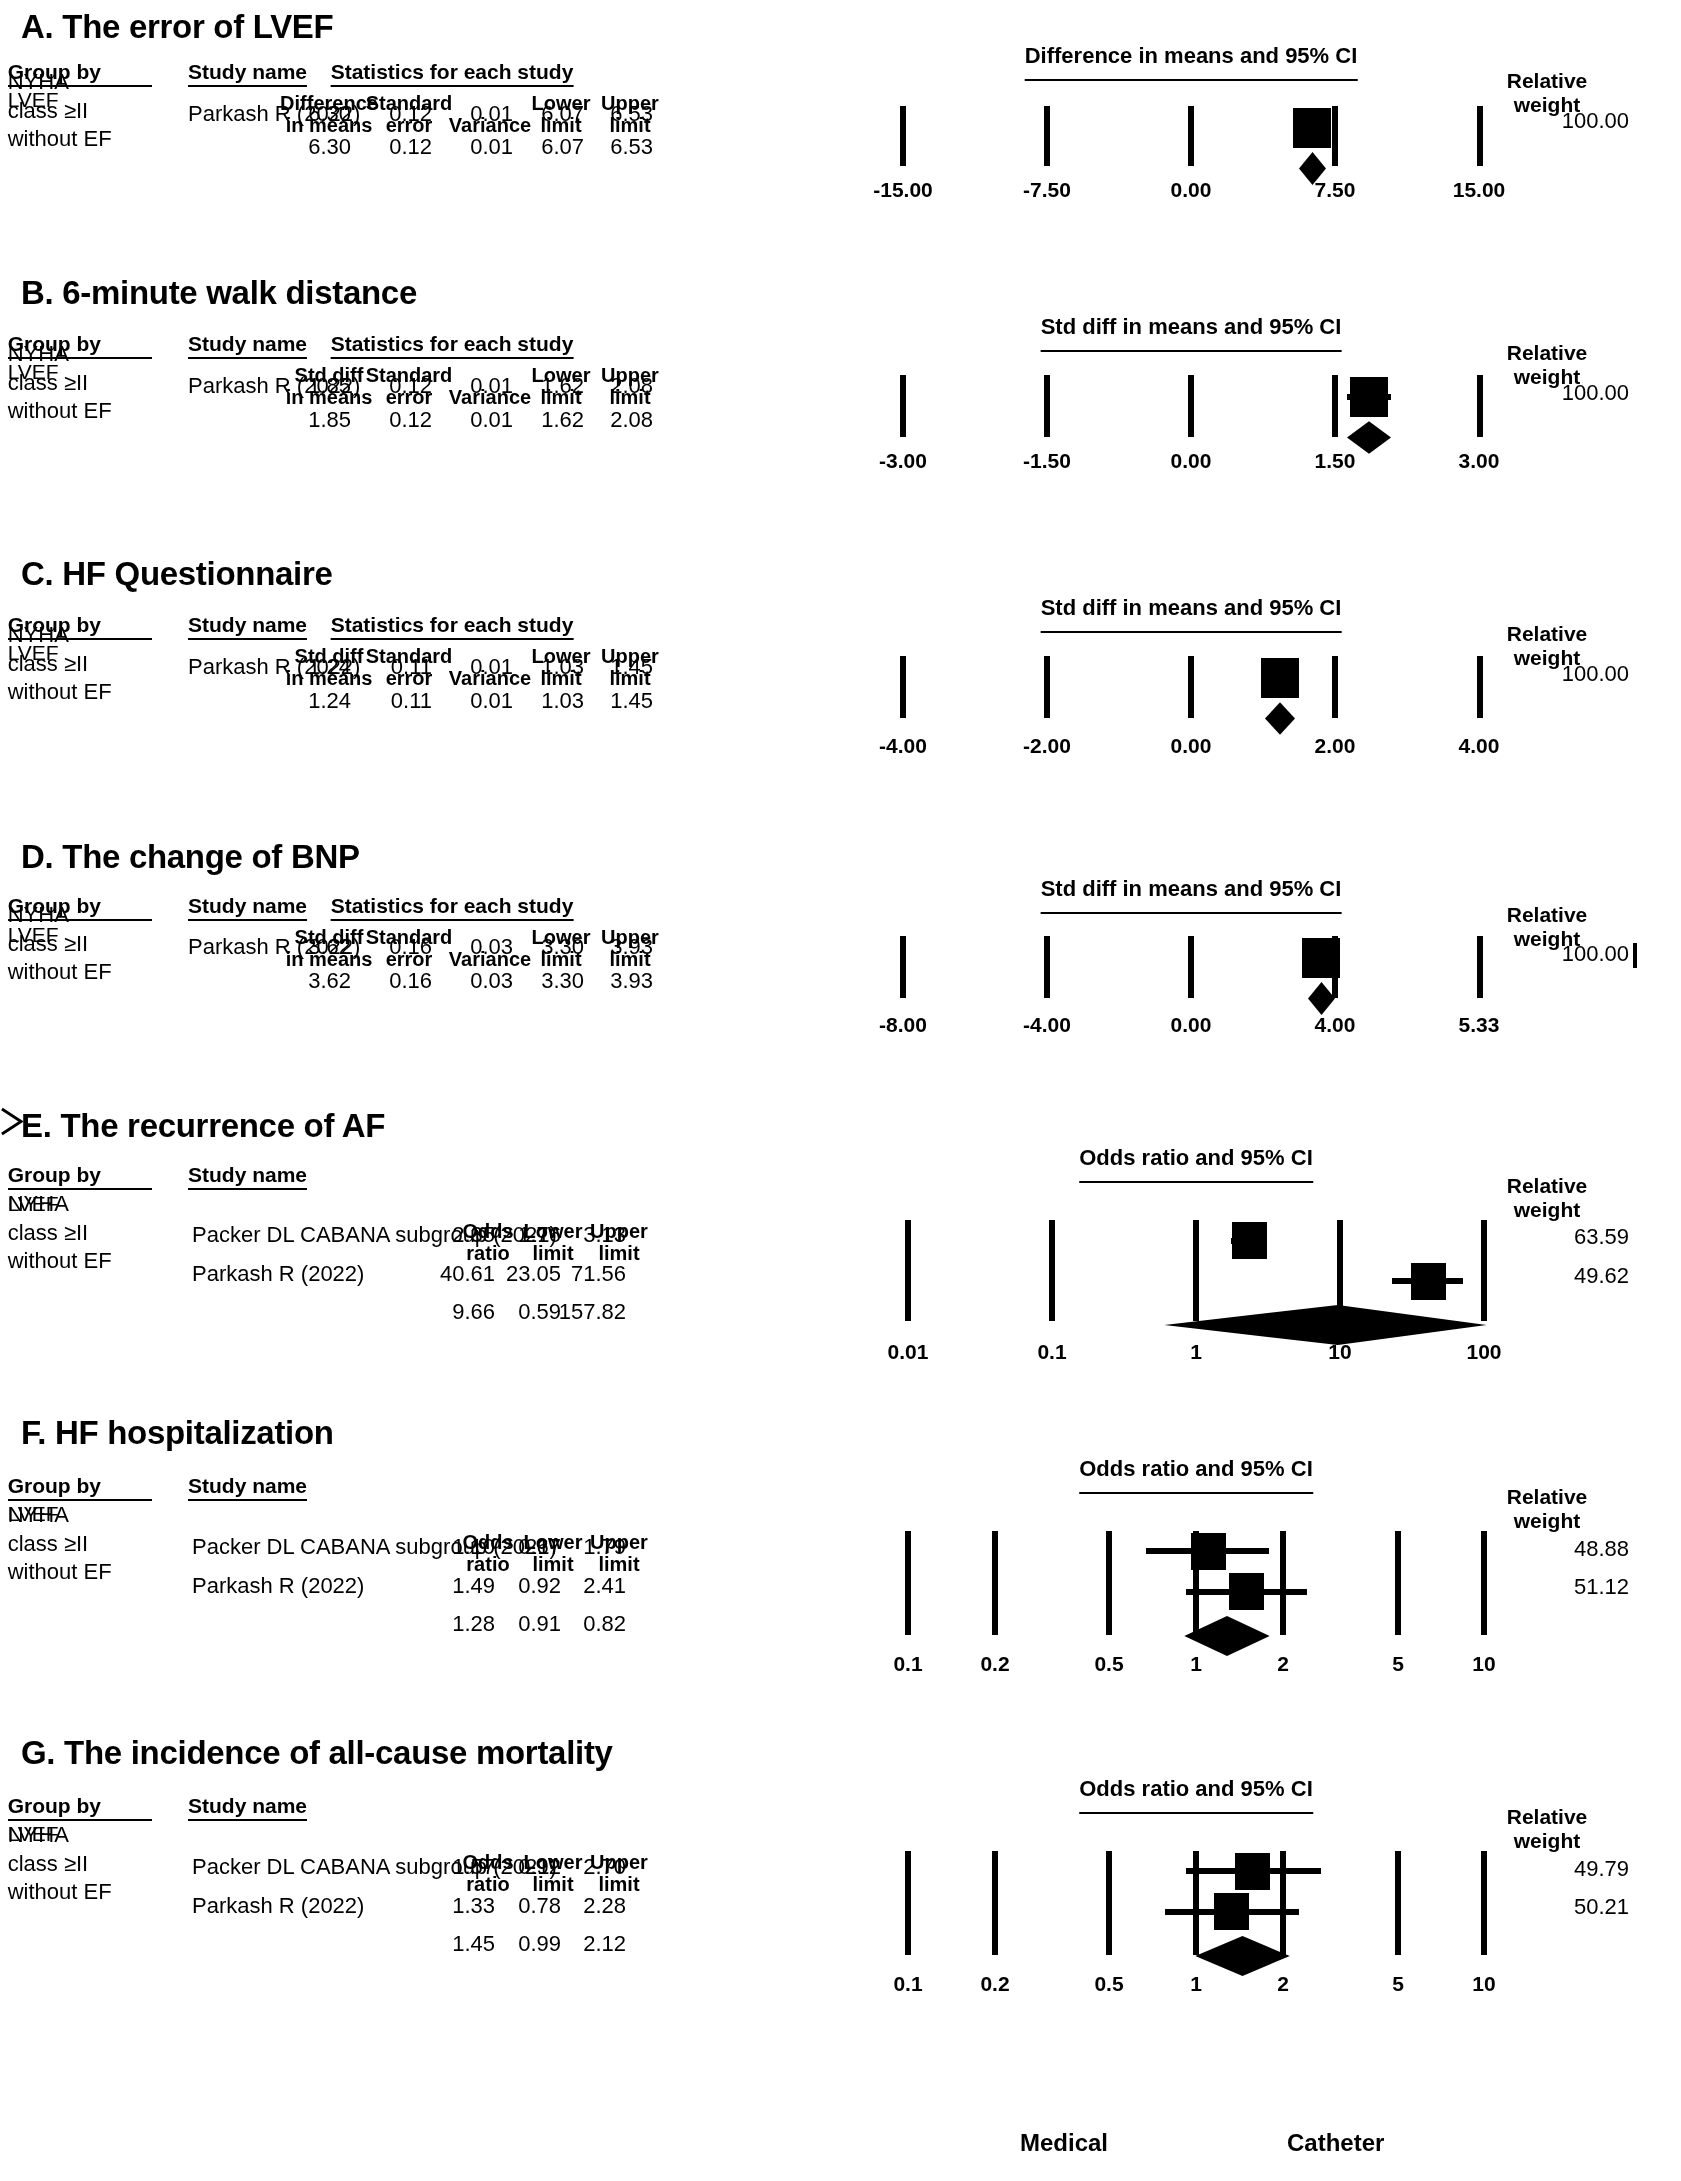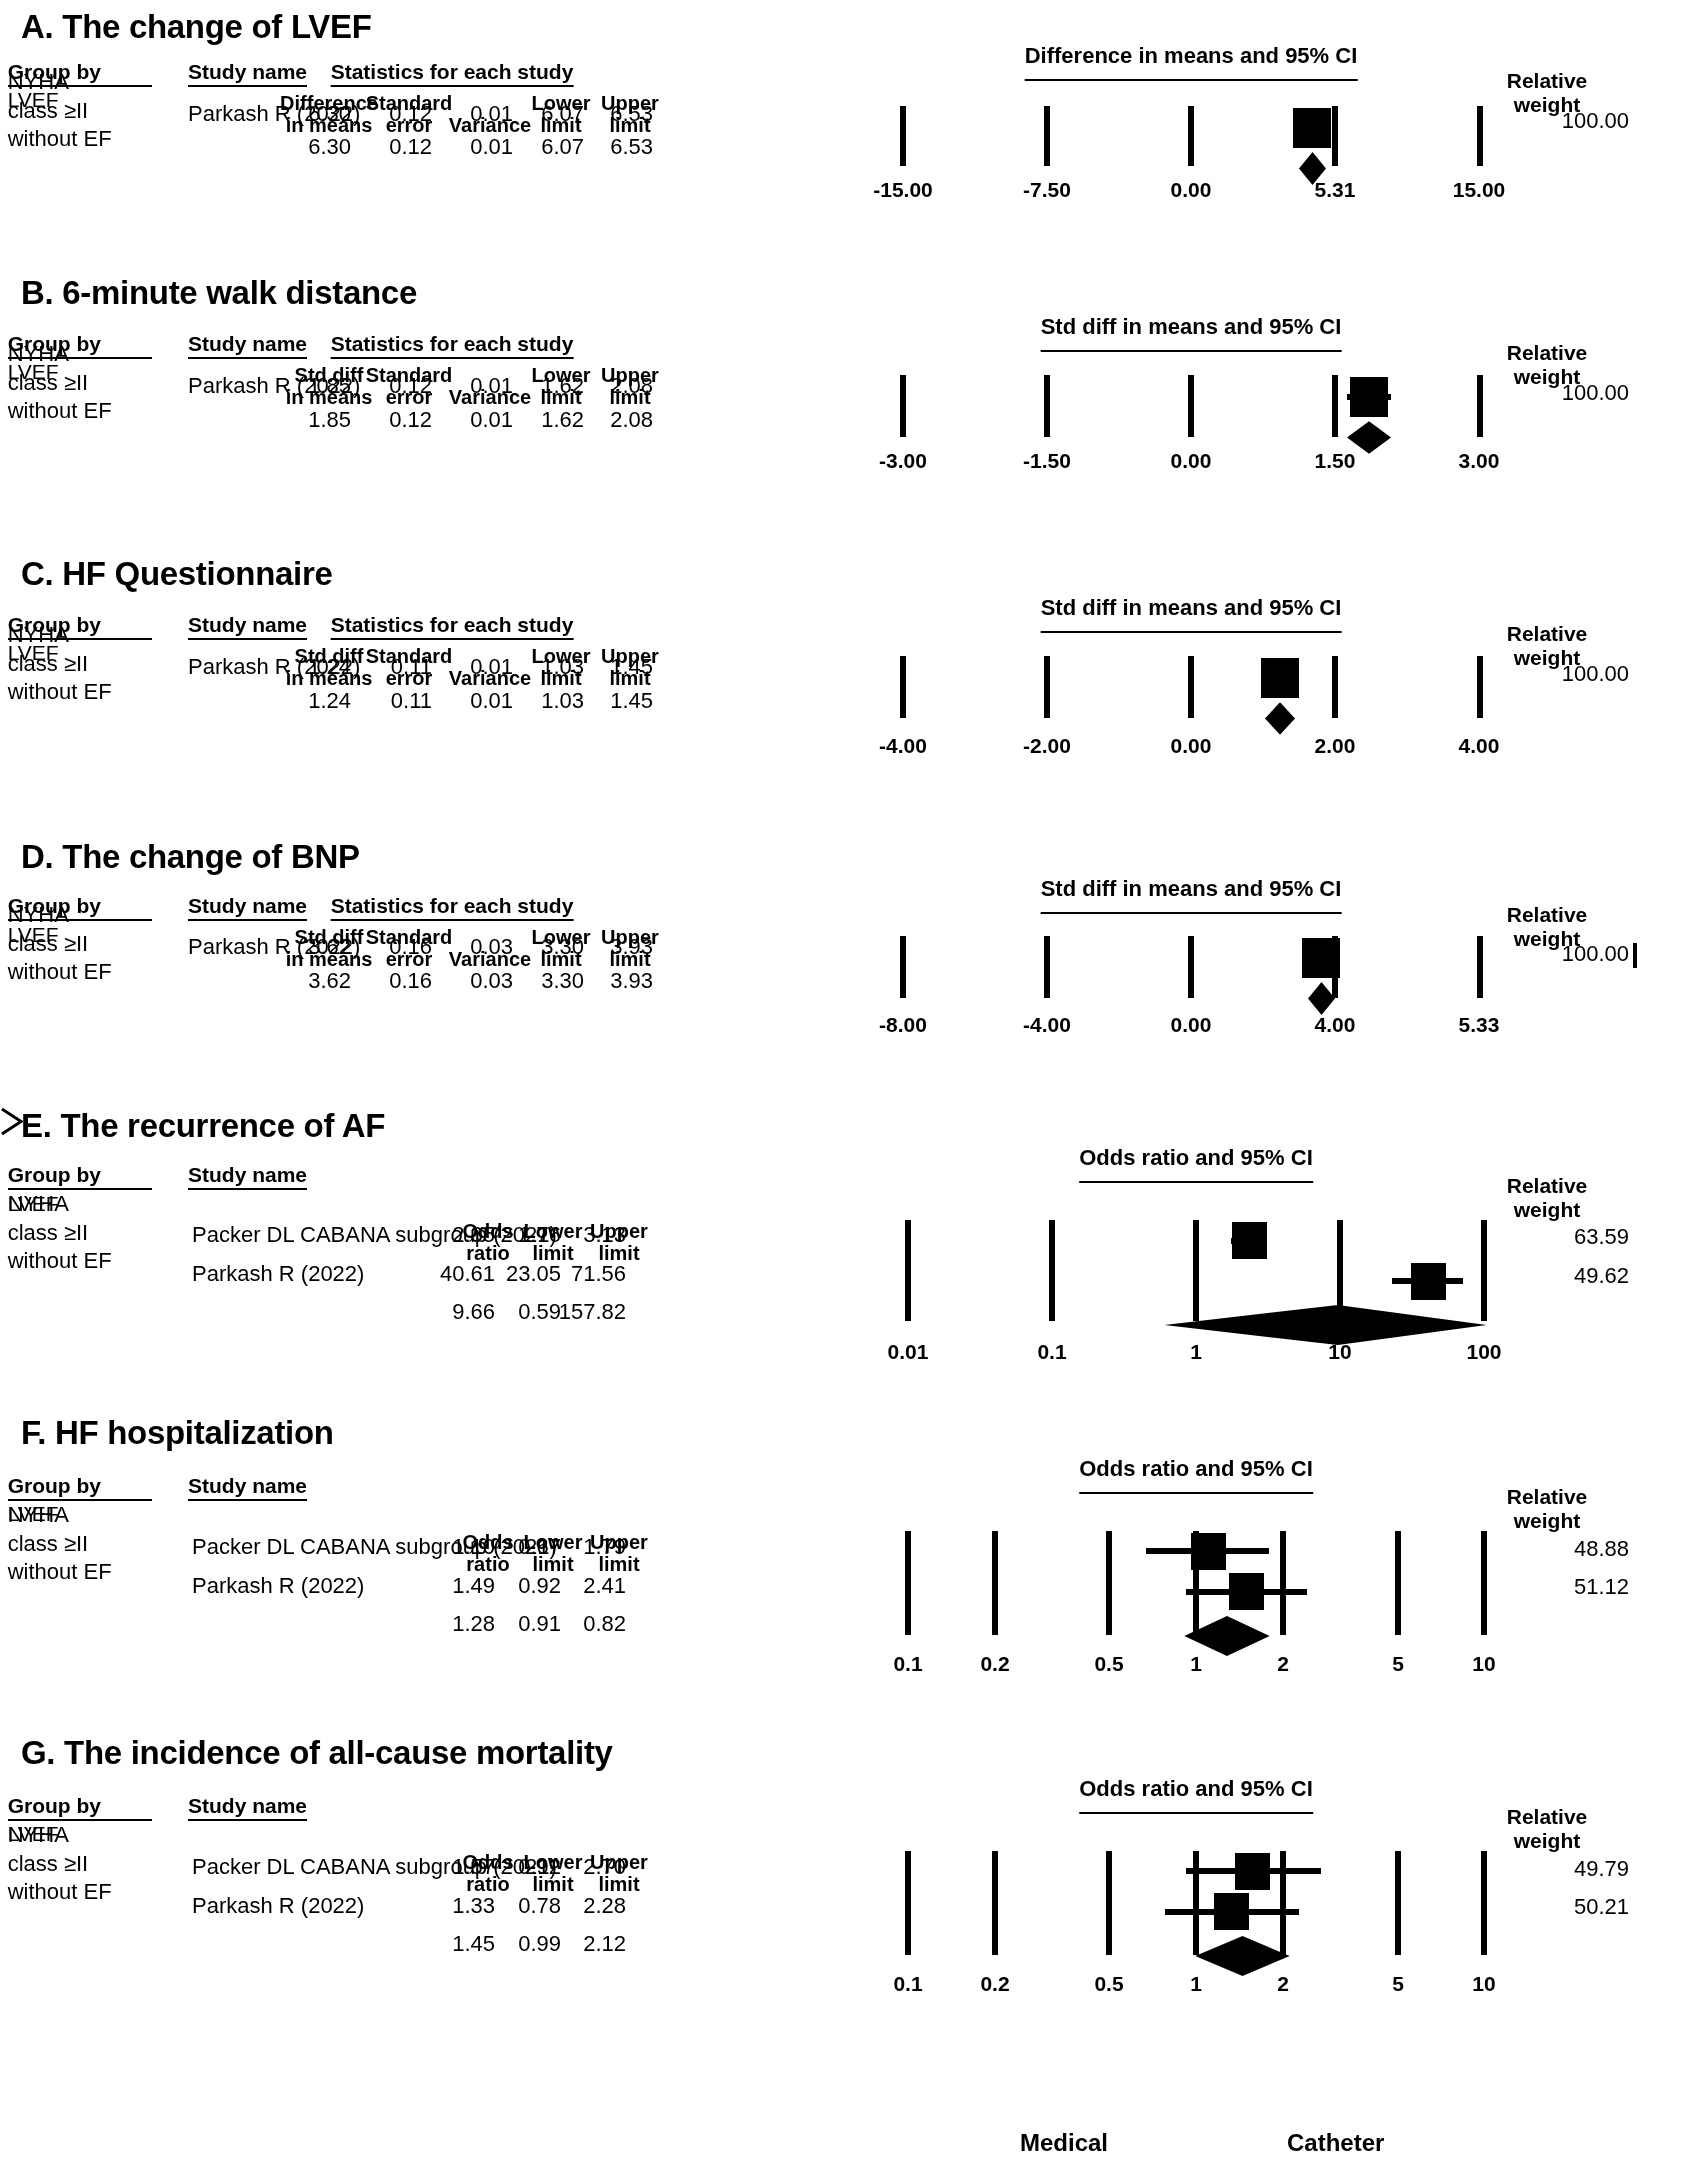--- a/index.html
+++ b/index.html
@@ -34,21 +34,21 @@
   .box{position:absolute;background:#000;}
   .whisker{position:absolute;background:#000;height:5.8px;}
   .diamond{position:absolute;background:#000;}
   .foot{position:absolute;font-size:24px;font-weight:bold;white-space:nowrap;}
   .stray{position:absolute;background:#000;width:3.8px;height:25px;}
 </style>
 </head>
 <body>
 
 <div class="panel" id="panel-A" style="top:0px;height:192px;">
-  <div class="panel-title" style="top:7.7px;">A. The change of LVEF</div>
+  <div class="panel-title" style="top:7.7px;">A. The error of LVEF</div>
 <div class="hdr-groupby" style="top:60px;"><span class="u">Group by</span></div>
     <div class="hdr-lvef" style="top:88px;">LVEF</div>
     <div class="hdr-study" style="top:60px;"><span>Study name</span></div>
     <div class="hdr-stats" style="left:452px;top:60px;transform:translateX(-50%);"><span>Statistics for each study</span></div>
     <div class="colhead" style="left:329px;top:92px;transform:translateX(-50%);">
       <div>Difference</div>
       <div>in means</div>
     </div>
     <div class="colhead" style="left:409px;top:92px;transform:translateX(-50%);">
       <div>Standard</div>
@@ -88,21 +88,21 @@
       <div>weight</div>
     </div>
     <div class="wtval" style="left:1543px;top:108px;">100.00</div>
     <div class="tick" style="left:900px;top:106px;height:60px;"></div>
     <div class="ticklab" style="left:903px;top:178px;transform:translateX(-50%);">-15.00</div>
     <div class="tick" style="left:1044px;top:106px;height:60px;"></div>
     <div class="ticklab" style="left:1047px;top:178px;transform:translateX(-50%);">-7.50</div>
     <div class="tick" style="left:1188px;top:106px;height:60px;"></div>
     <div class="ticklab" style="left:1191px;top:178px;transform:translateX(-50%);">0.00</div>
     <div class="tick" style="left:1332px;top:106px;height:60px;"></div>
-    <div class="ticklab" style="left:1335px;top:178px;transform:translateX(-50%);">5.31</div>
+    <div class="ticklab" style="left:1335px;top:178px;transform:translateX(-50%);">7.50</div>
     <div class="tick" style="left:1477px;top:106px;height:60px;"></div>
     <div class="ticklab" style="left:1479px;top:178px;transform:translateX(-50%);">15.00</div>
     <div class="box" style="left:1293px;top:108px;width:38px;height:40px;"></div>
     <div class="diamond" style="left:1299px;top:152px;width:27px;height:33px;background:transparent;"><svg width="27" height="33" viewBox="0 0 28 34">
         <polygon points="0,17 14,0 28,17 14,34" fill="#000"></polygon>
       </svg></div>
   </div>
 
 <div class="panel" id="panel-B" style="top:274px;height:192px;">
   <div class="panel-title" style="top:0px;">B. 6-minute walk distance</div>

